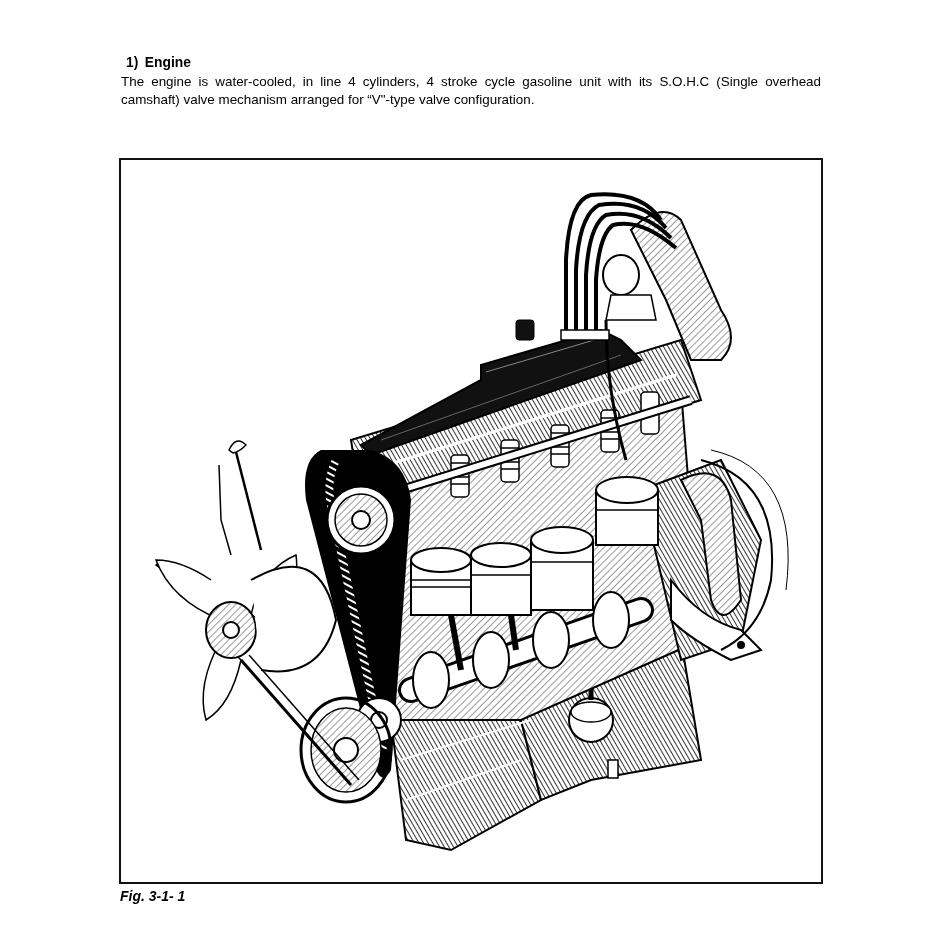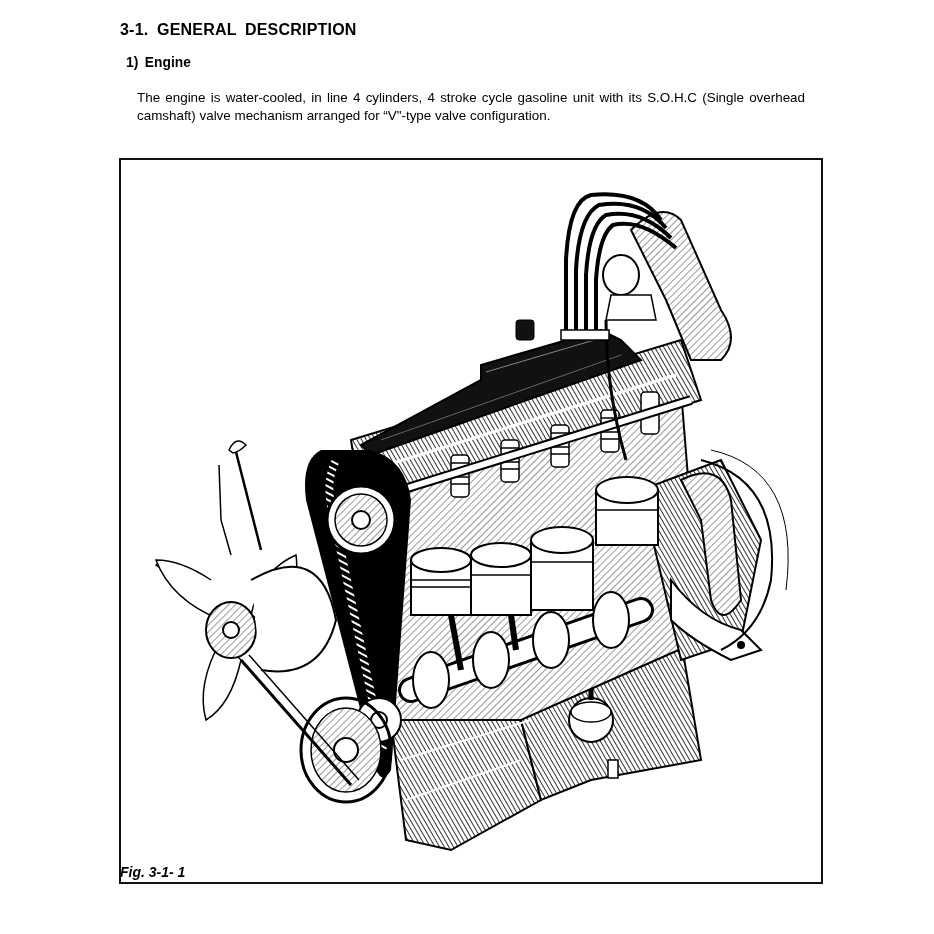--- a/index.html
+++ b/index.html
@@ -1,31 +1,30 @@
 <!DOCTYPE html>
 <html><head>
 <meta charset="utf-8">
 <style>
   html, body { margin: 0; padding: 0; background: #ffffff; }
   body { width: 934px; height: 934px; position: relative; overflow: hidden; color: #000; font-family: "Liberation Sans", "DejaVu Sans", sans-serif; }
   .page { position: absolute; left: 0; top: 0; width: 934px; height: 934px; }
   .section-title { position: absolute; left: 120px; top: 21px; font-size: 16px; font-weight: bold; letter-spacing: 0.2px; word-spacing: 4px; white-space: nowrap; }
   .sub-title { position: absolute; left: 126px; top: 53px; font-size: 15px; font-weight: bold; word-spacing: 3px; white-space: nowrap; transform: scaleX(0.92); transform-origin: left; }
   .body-text { position: absolute; left: 121px; top: 73px; width: 700px; font-size: 13.4px; line-height: 18px; }
-  .body-text p { margin: 16px; text-align: justify; text-align-last: left; }
+  .body-text p { margin: 0; text-align: justify; text-align-last: left; }
   .figure-box { position: absolute; left: 119px; top: 158px; width: 700px; height: 722px; border: 2px solid #111; box-sizing: content-box; overflow: hidden; }
   .figure-box svg { position: absolute; left: 0; top: 0; }
-  .caption { position: absolute; left: 120px; top: 864px; font-size: 14px; font-weight: bold; font-style: italic; white-space: nowrap; }
+  .caption { position: absolute; left: 120px; top: 888px; font-size: 14px; font-weight: bold; font-style: italic; white-space: nowrap; }
 </style>
 </head>
 <body>
 
 <div class="page">
 
-  <div class="section-title">3-1.  GENERAL  DESCRIPTION</div>
   <div class="sub-title">1)  Engine</div>
 
   <div class="body-text">
     <p>The engine is water-cooled, in line 4 cylinders, 4 stroke cycle gasoline unit with its S.O.H.C (Single overhead camshaft) valve mechanism arranged for “V"-type valve configuration.</p>
   </div>
 
   <div class="figure-box">
     <svg width="700" height="722" viewBox="0 0 700 722">
       <defs>
         <pattern id="hatch" width="4" height="4" patternUnits="userSpaceOnUse" patternTransform="rotate(-30)">

